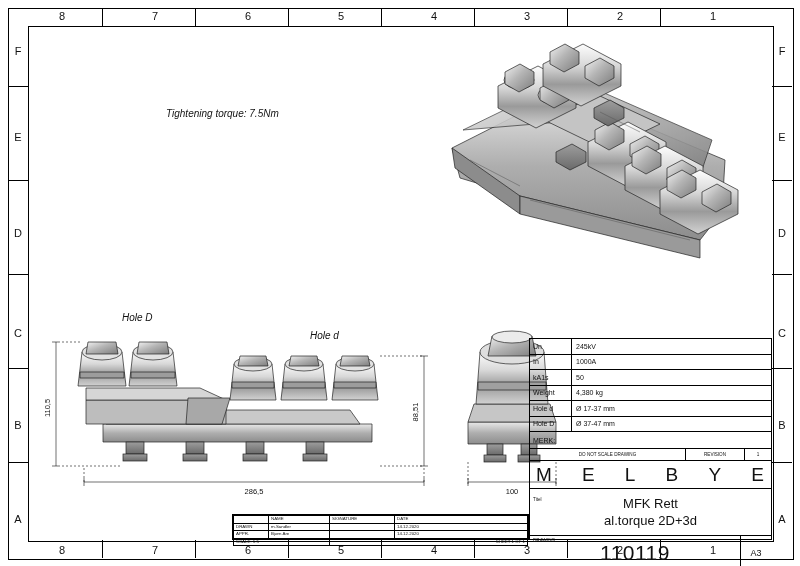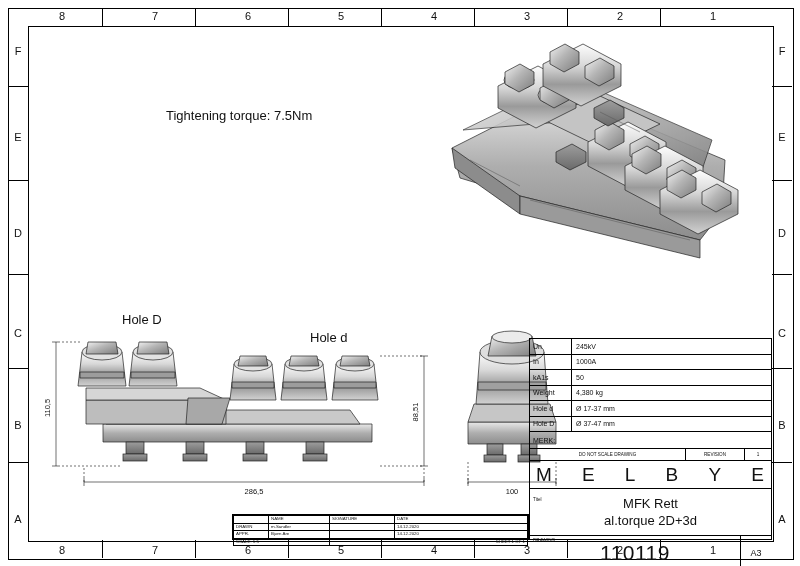--- a/index.html
+++ b/index.html
@@ -8,21 +8,21 @@
 
   
   .frame-outer{position:absolute;left:8px;top:8px;width:784px;height:550px;border:1px solid #000;}
   .frame-inner{position:absolute;left:28px;top:26px;width:744px;height:514px;border:1.2px solid #000;}
   .col-label{position:absolute;width:14px;text-align:center;font-size:11px;color:#111;}
   .row-label{position:absolute;height:12px;line-height:12px;text-align:center;font-size:11px;color:#111;width:14px;}
   .vtick{position:absolute;width:1px;background:#000;}
   .htick{position:absolute;height:1px;background:#000;}
 
   
-  .note{position:absolute;font-size:13px;color:#111;white-space:nowrap;}
+  .note{position:absolute;font-size:10px;color:#111;white-space:nowrap;font-style:italic;}
 
   
   .tb{position:absolute;left:529px;top:338px;width:243px;height:202px;border:1.2px solid #000;box-sizing:border-box;}
   .tb-spec{position:absolute;left:0;top:0;width:100%;}
   .spec-row{display:flex;height:14.5px;border-bottom:.8px solid #000;font-size:7px;align-items:center;}
   .spec-row .k{width:42px;padding-left:3px;border-right:.8px solid #000;height:100%;display:flex;align-items:center;box-sizing:border-box;}
   .spec-row .v{padding-left:4px;height:100%;display:flex;align-items:center;flex:1;}
   .merk{height:16px;border-bottom:1px solid #000;font-size:7px;display:flex;align-items:center;padding-left:3px;}
   .rev-strip{display:flex;height:11px;border-bottom:1px solid #000;font-size:4.6px;align-items:center;}
   .rev-strip .c1{flex:1;text-align:center;border-right:.8px solid #000;height:100%;display:flex;align-items:center;justify-content:center;}

